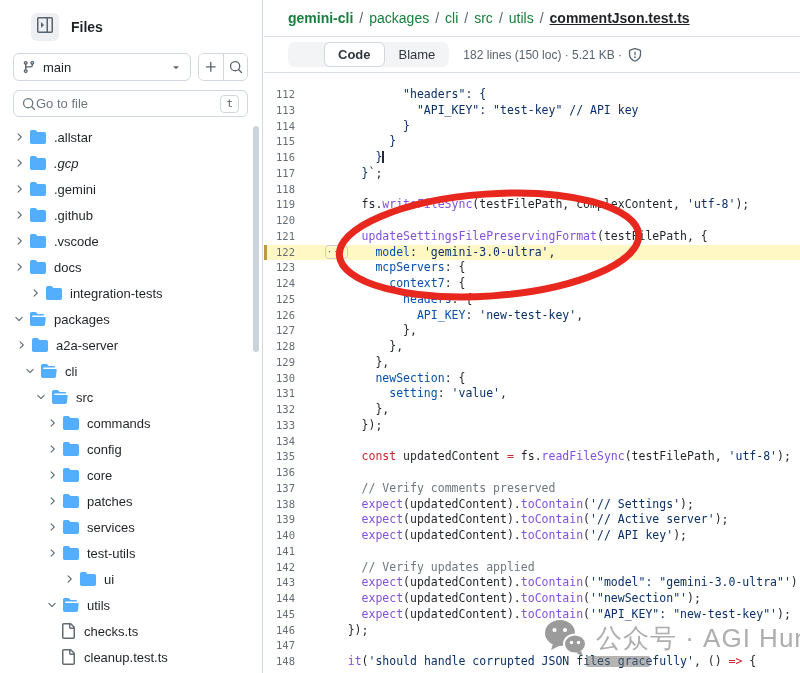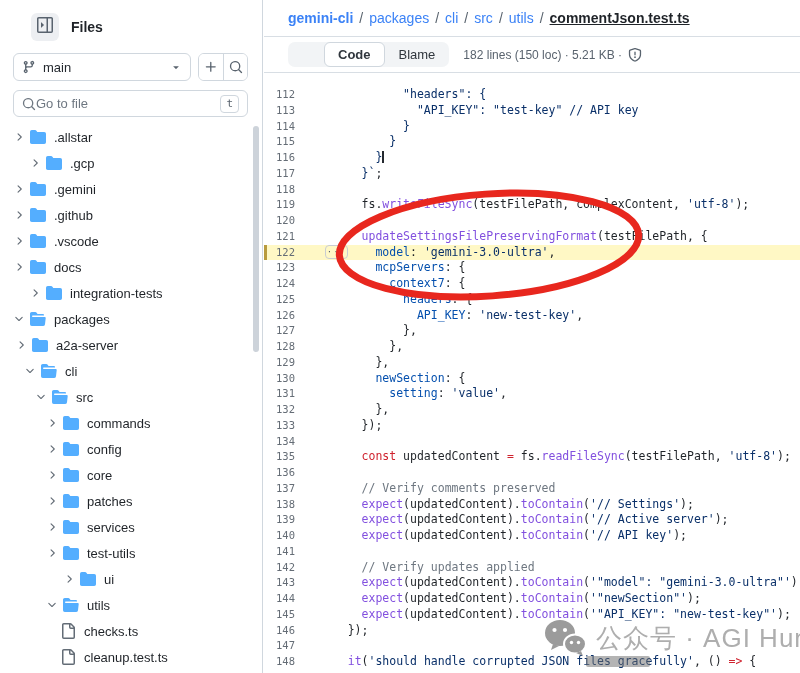--- a/index.html
+++ b/index.html
@@ -31,21 +31,21 @@
   .trow { height:26px; display:flex; align-items:center; font-size:13px; cursor:pointer; }
   .chev { width:18px; height:16px; display:flex; align-items:center; justify-content:center; color:#636c76; }
   .ticon { width:16px; height:16px; margin:0 8px 0 2px; display:flex; align-items:center; justify-content:center; }
   .sb-scroll { position:absolute; right:3px; top:126px; width:6px; height:226px;
     background:#cdd3da; border-radius:3px; }
 
   
   .main { position:absolute; left:264px; top:0; width:536px; height:673px; background:#fff; }
   .crumbbar { height:37px; display:flex; align-items:center; padding-left:24px;
     font-size:14px; border-bottom:1px solid #d8dee4; white-space:pre; }
-  .crumbbar a { color:#3b82f6; text-decoration:none; cursor:pointer; }
+  .crumbbar a { color:#15803d; text-decoration:none; cursor:pointer; }
   .crumb-repo { font-weight:600; }
   .crumb-sep { color:#59636e; padding:0 6px; }
   .crumb-file { font-weight:600; color:#1f2328;text-decoration:underline; }
   .toolbar { height:36px; display:flex; align-items:center; padding-left:24px;
     border-bottom:1px solid #d8dee4; }
   .seg { display:flex; background:#f2f4f6; border-radius:7px; align-items:stretch;padding-left:36px; }
   .seg .tab { font-size:13px; padding:4px 13px; border-radius:6px; color:#30363d; cursor:pointer; }
   .seg .tab.active { background:#fff; border:1px solid #d0d7de; font-weight:600; }
   .seg .tab:not(.active) { border:1px solid transparent; }
   .meta { margin-left:14px; font-size:12px; color:#59636e; display:flex; align-items:center; gap:6px; }
@@ -144,21 +144,21 @@
             <path d="M6.22 3.22a.75.75 0 0 1 1.06 0l4.25 4.25a.75.75 0 0 1 0 1.06l-4.25 4.25a.75.75 0 0 1-1.06-1.06L9.94 8 6.22 4.28a.75.75 0 0 1 0-1.06Z"></path>
           </svg>
         </span>
         <span class="ticon">
           <svg width="16" height="16" viewBox="0 0 16 16" fill="#54aeff">
             <path d="M1.75 1A1.75 1.75 0 0 0 0 2.75v10.5C0 14.216.784 15 1.75 15h12.5A1.75 1.75 0 0 0 16 13.25v-8.5A1.75 1.75 0 0 0 14.25 3H7.5a.25.25 0 0 1-.2-.1l-.9-1.2C6.07 1.26 5.55 1 5 1H1.75Z"></path>
           </svg>
         </span>
         <span>.allstar</span>
       </div>
-      <div class="trow" style="padding-left: 26px;">
+      <div class="trow" style="padding-left: 10px; font-style: italic;">
         <span class="chev">
           <svg width="12" height="12" viewBox="0 0 16 16" fill="currentColor">
             <path d="M6.22 3.22a.75.75 0 0 1 1.06 0l4.25 4.25a.75.75 0 0 1 0 1.06l-4.25 4.25a.75.75 0 0 1-1.06-1.06L9.94 8 6.22 4.28a.75.75 0 0 1 0-1.06Z"></path>
           </svg>
         </span>
         <span class="ticon">
           <svg width="16" height="16" viewBox="0 0 16 16" fill="#54aeff">
             <path d="M1.75 1A1.75 1.75 0 0 0 0 2.75v10.5C0 14.216.784 15 1.75 15h12.5A1.75 1.75 0 0 0 16 13.25v-8.5A1.75 1.75 0 0 0 14.25 3H7.5a.25.25 0 0 1-.2-.1l-.9-1.2C6.07 1.26 5.55 1 5 1H1.75Z"></path>
           </svg>
         </span>

